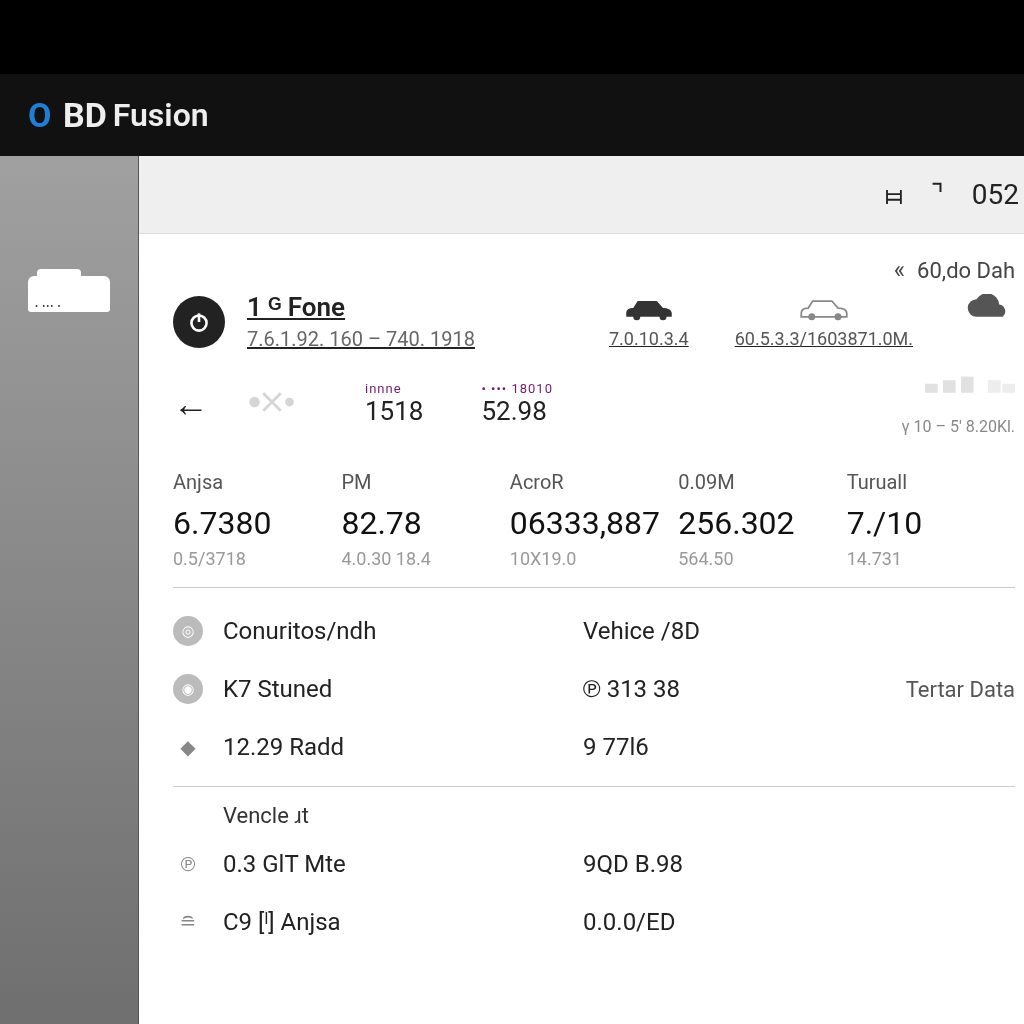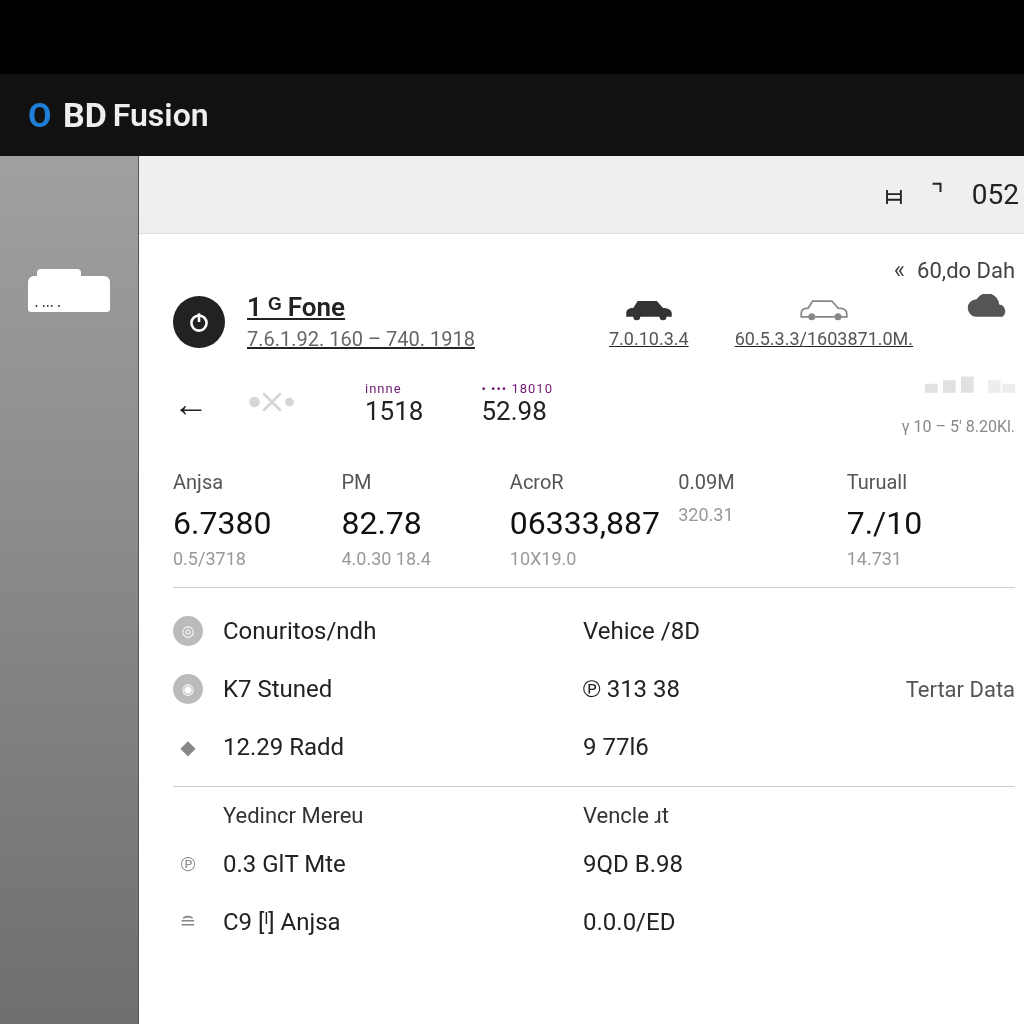--- a/index.html
+++ b/index.html
@@ -177,21 +177,22 @@
             <div class="v">82.78</div>
             <div class="s">4.0.30 18.4</div>
           </div>
         <div class="statcol">
             <div class="h">AcroR</div>
             <div class="v">06333,887</div>
             <div class="s">10X19.0</div>
           </div>
         <div class="statcol">
             <div class="h">0.09M</div>
-            <div class="s">320.31</div>
+            <div class="v">256.302</div>
+            <div class="s">564.50</div>
           </div>
         <div class="statcol">
             <div class="h">Turuall</div>
             <div class="v">7./10</div>
             <div class="s">14.731</div>
           </div>
       </div>
 
       <div class="listings">
         <div class="listrow">
@@ -207,21 +208,20 @@
         </div>
         <div class="listrow">
           <span class="ic plain">◆</span>
           <span class="lbl">12.29 Radd</span>
           <span class="val">9 77l6</span>
         </div>
 
         <div class="sep"></div>
 
         <div class="grouphead">
-          <span class="a">Yedincr Mereu</span>
           <span>Vencle ɹt</span>
         </div>
 
         <div class="listrow">
           <span class="ic plain">℗</span>
           <span class="lbl">0.3 GlT Mte</span>
           <span class="val">9QD B.98</span>
         </div>
         <div class="listrow">
           <span class="ic plain">≘</span>

